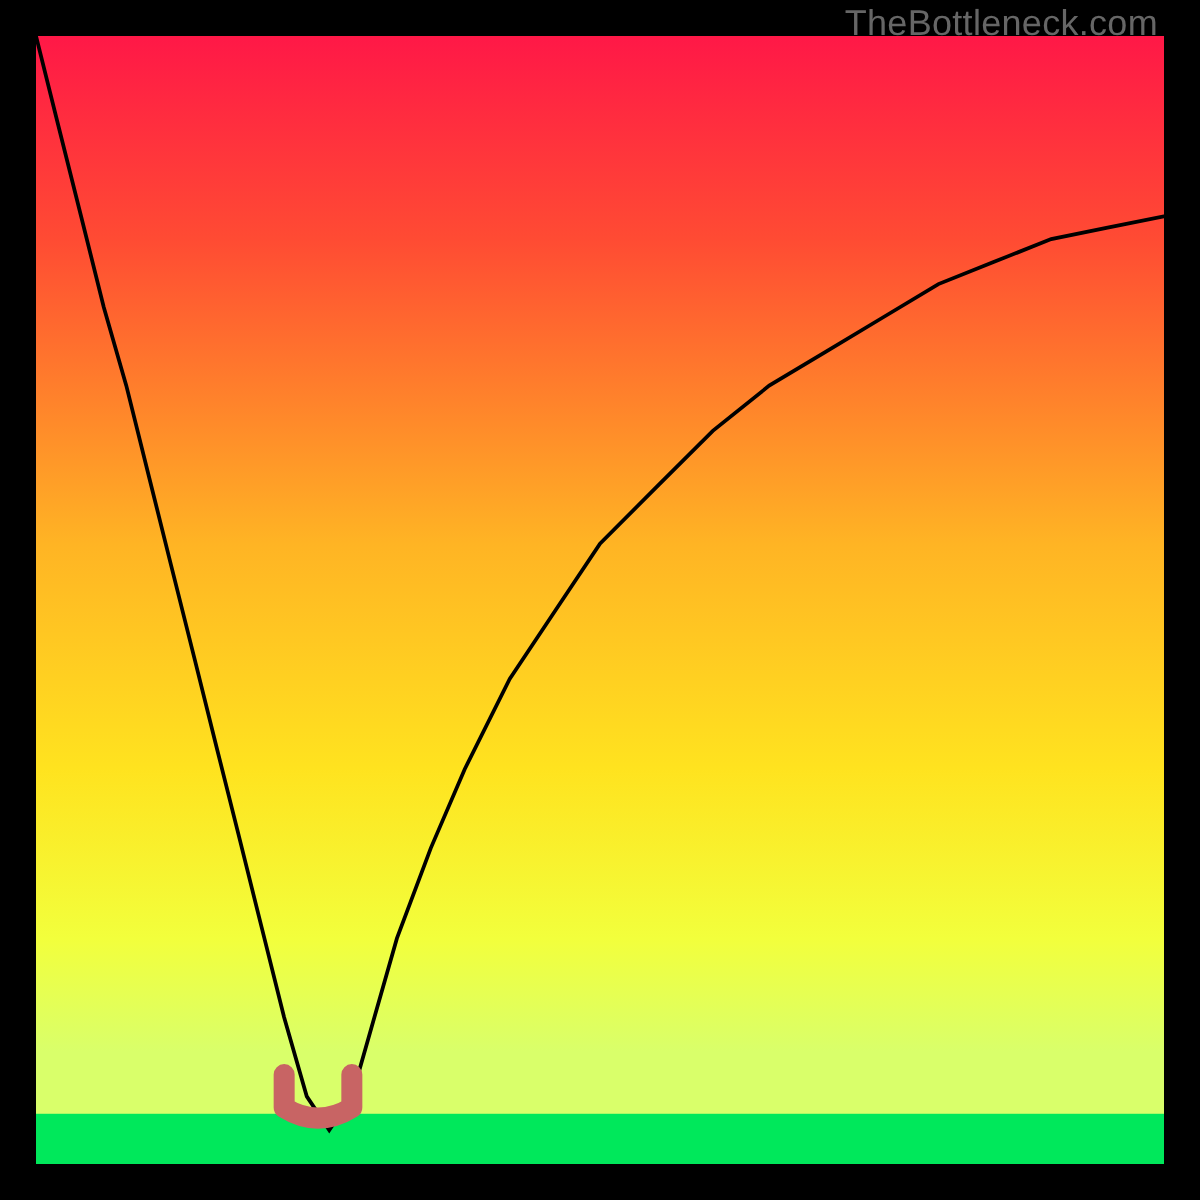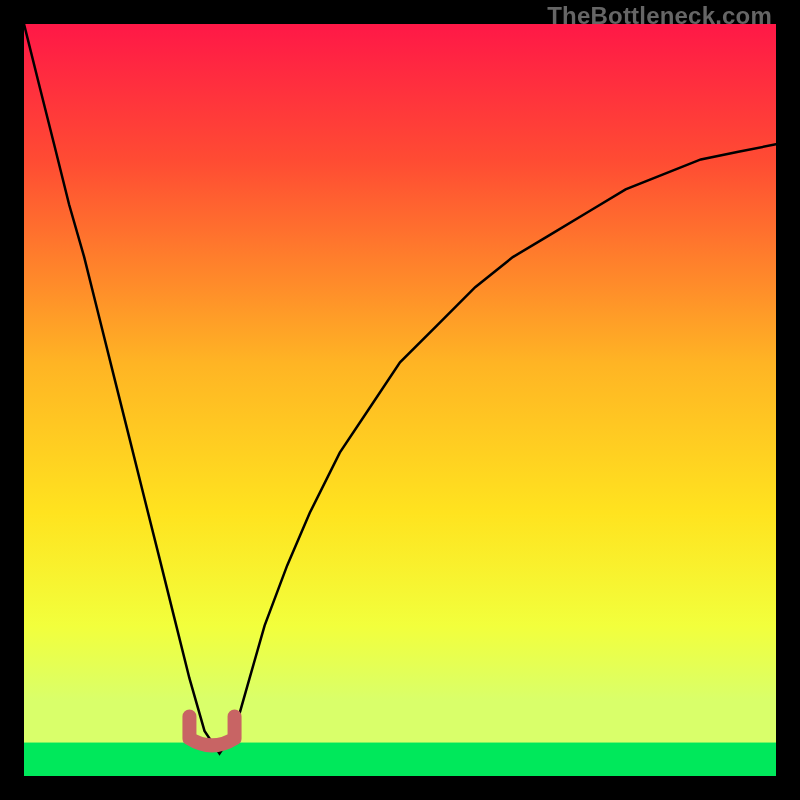--- a/index.html
+++ b/index.html
@@ -25,21 +25,21 @@
     top: 0;
     width: 752px;
     height: 752px;
   }
   .watermark {
     position: absolute;
     top: 2px;
     right: 28px;
     color: #666;
     font-size: 24px;
-    font-weight: 700;
+    font-weight: 400;
     letter-spacing: 0.2px;
   }
 </style>
 </head>
 <body>
 
 <div class="watermark">TheBottleneck.com</div>
 
 <div class="frame">
   <svg class="plot-area" viewBox="0 0 752 752" preserveAspectRatio="none">

